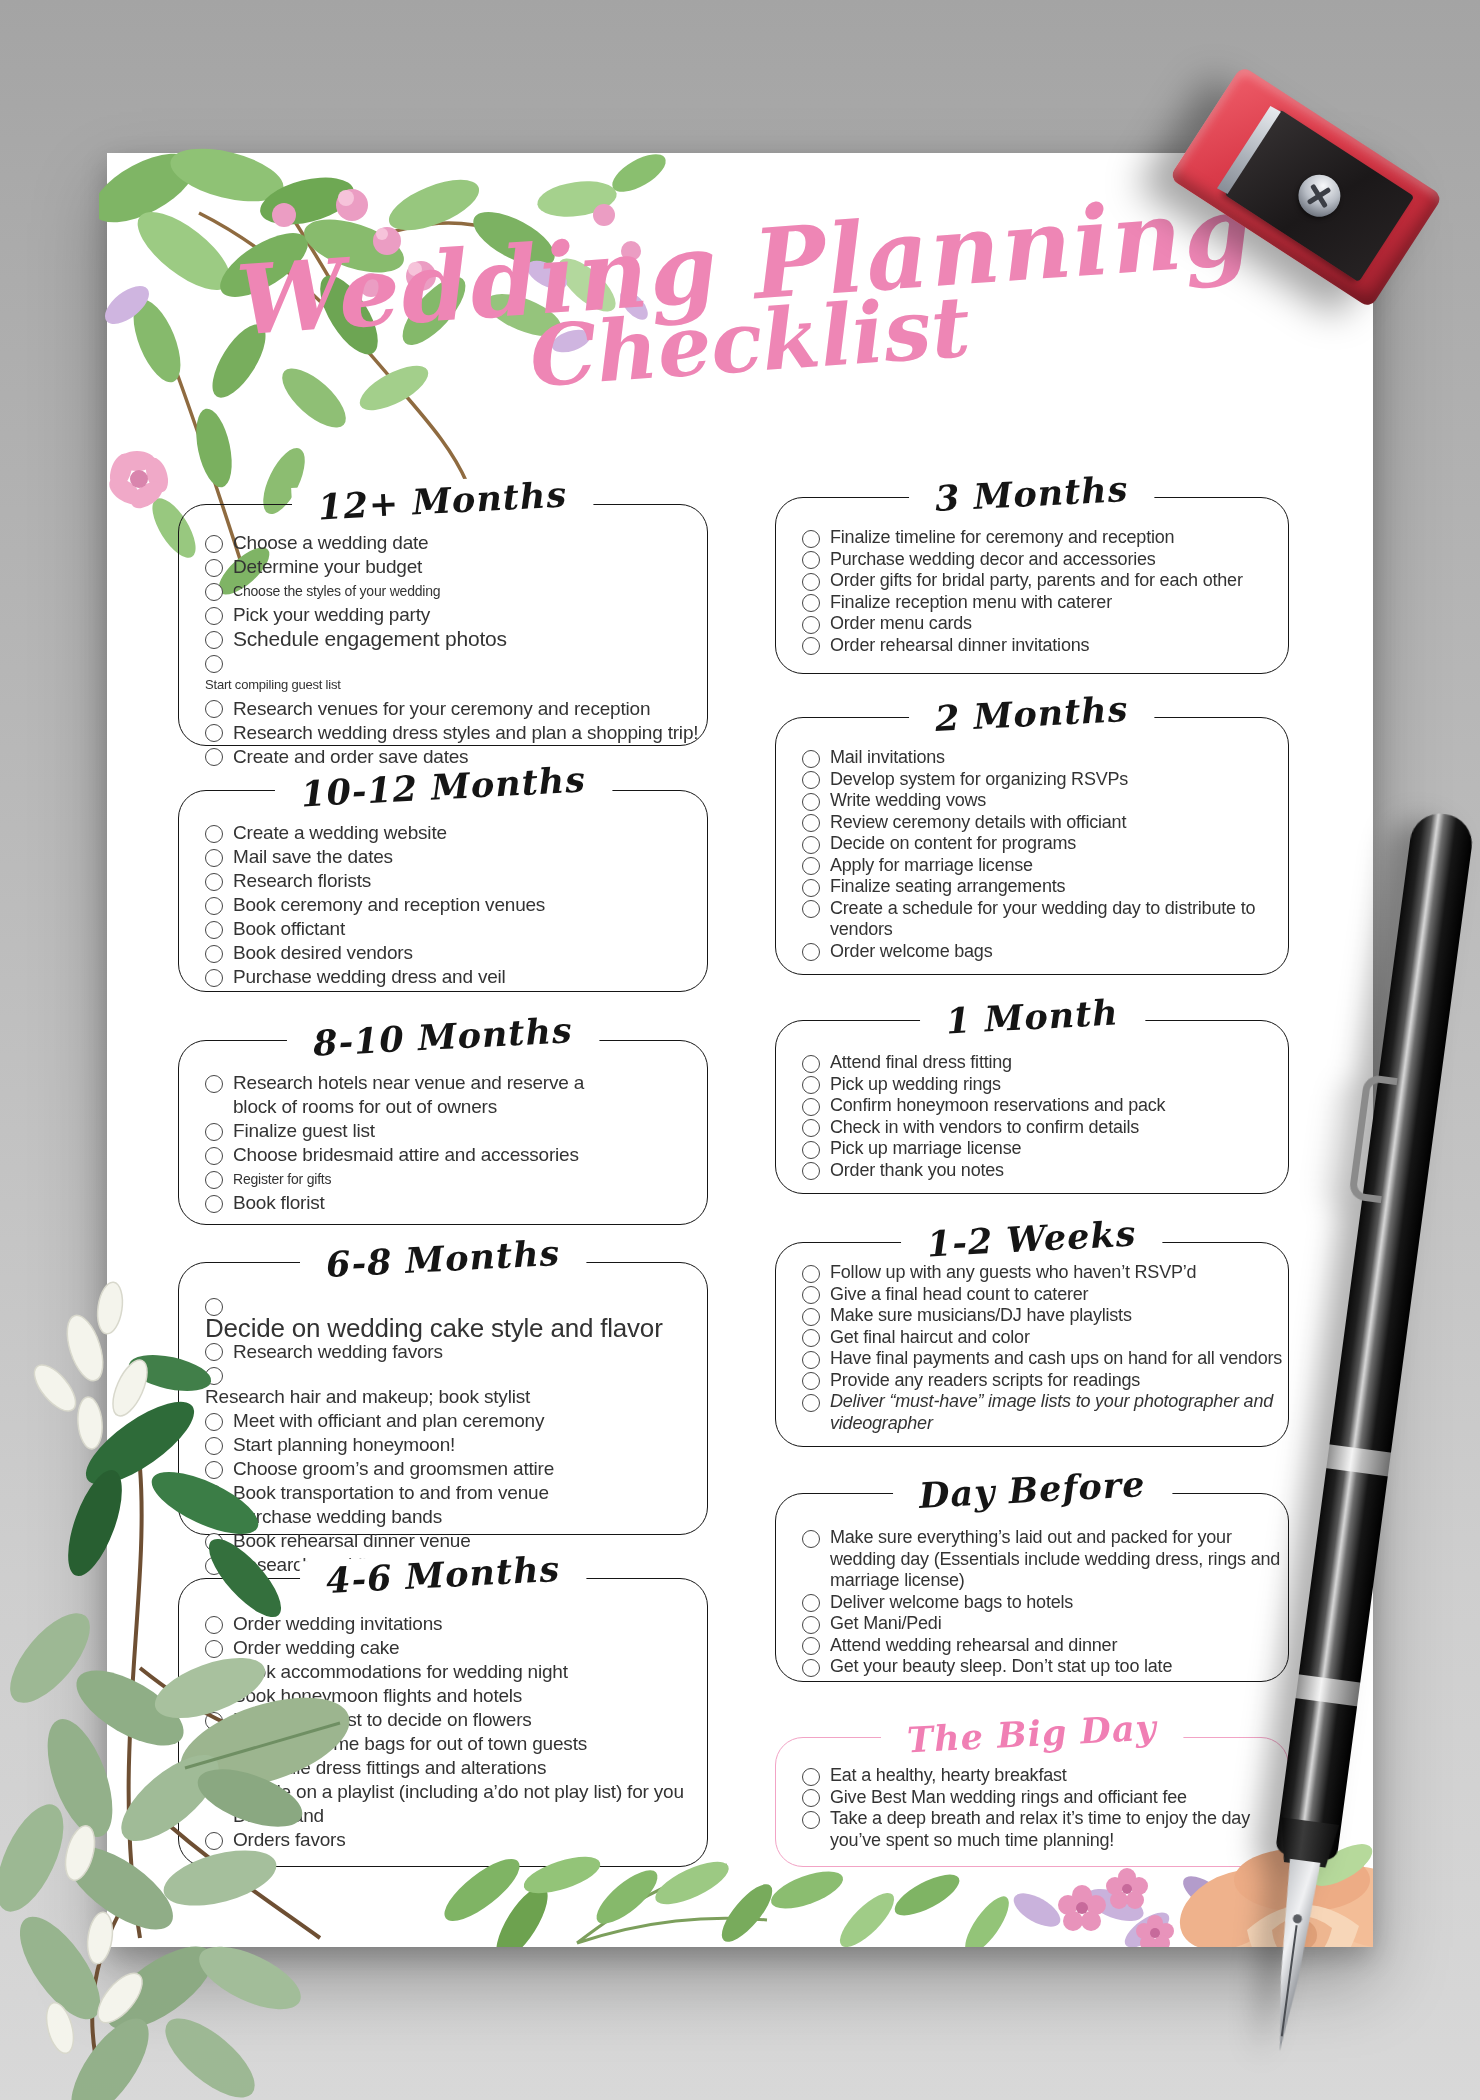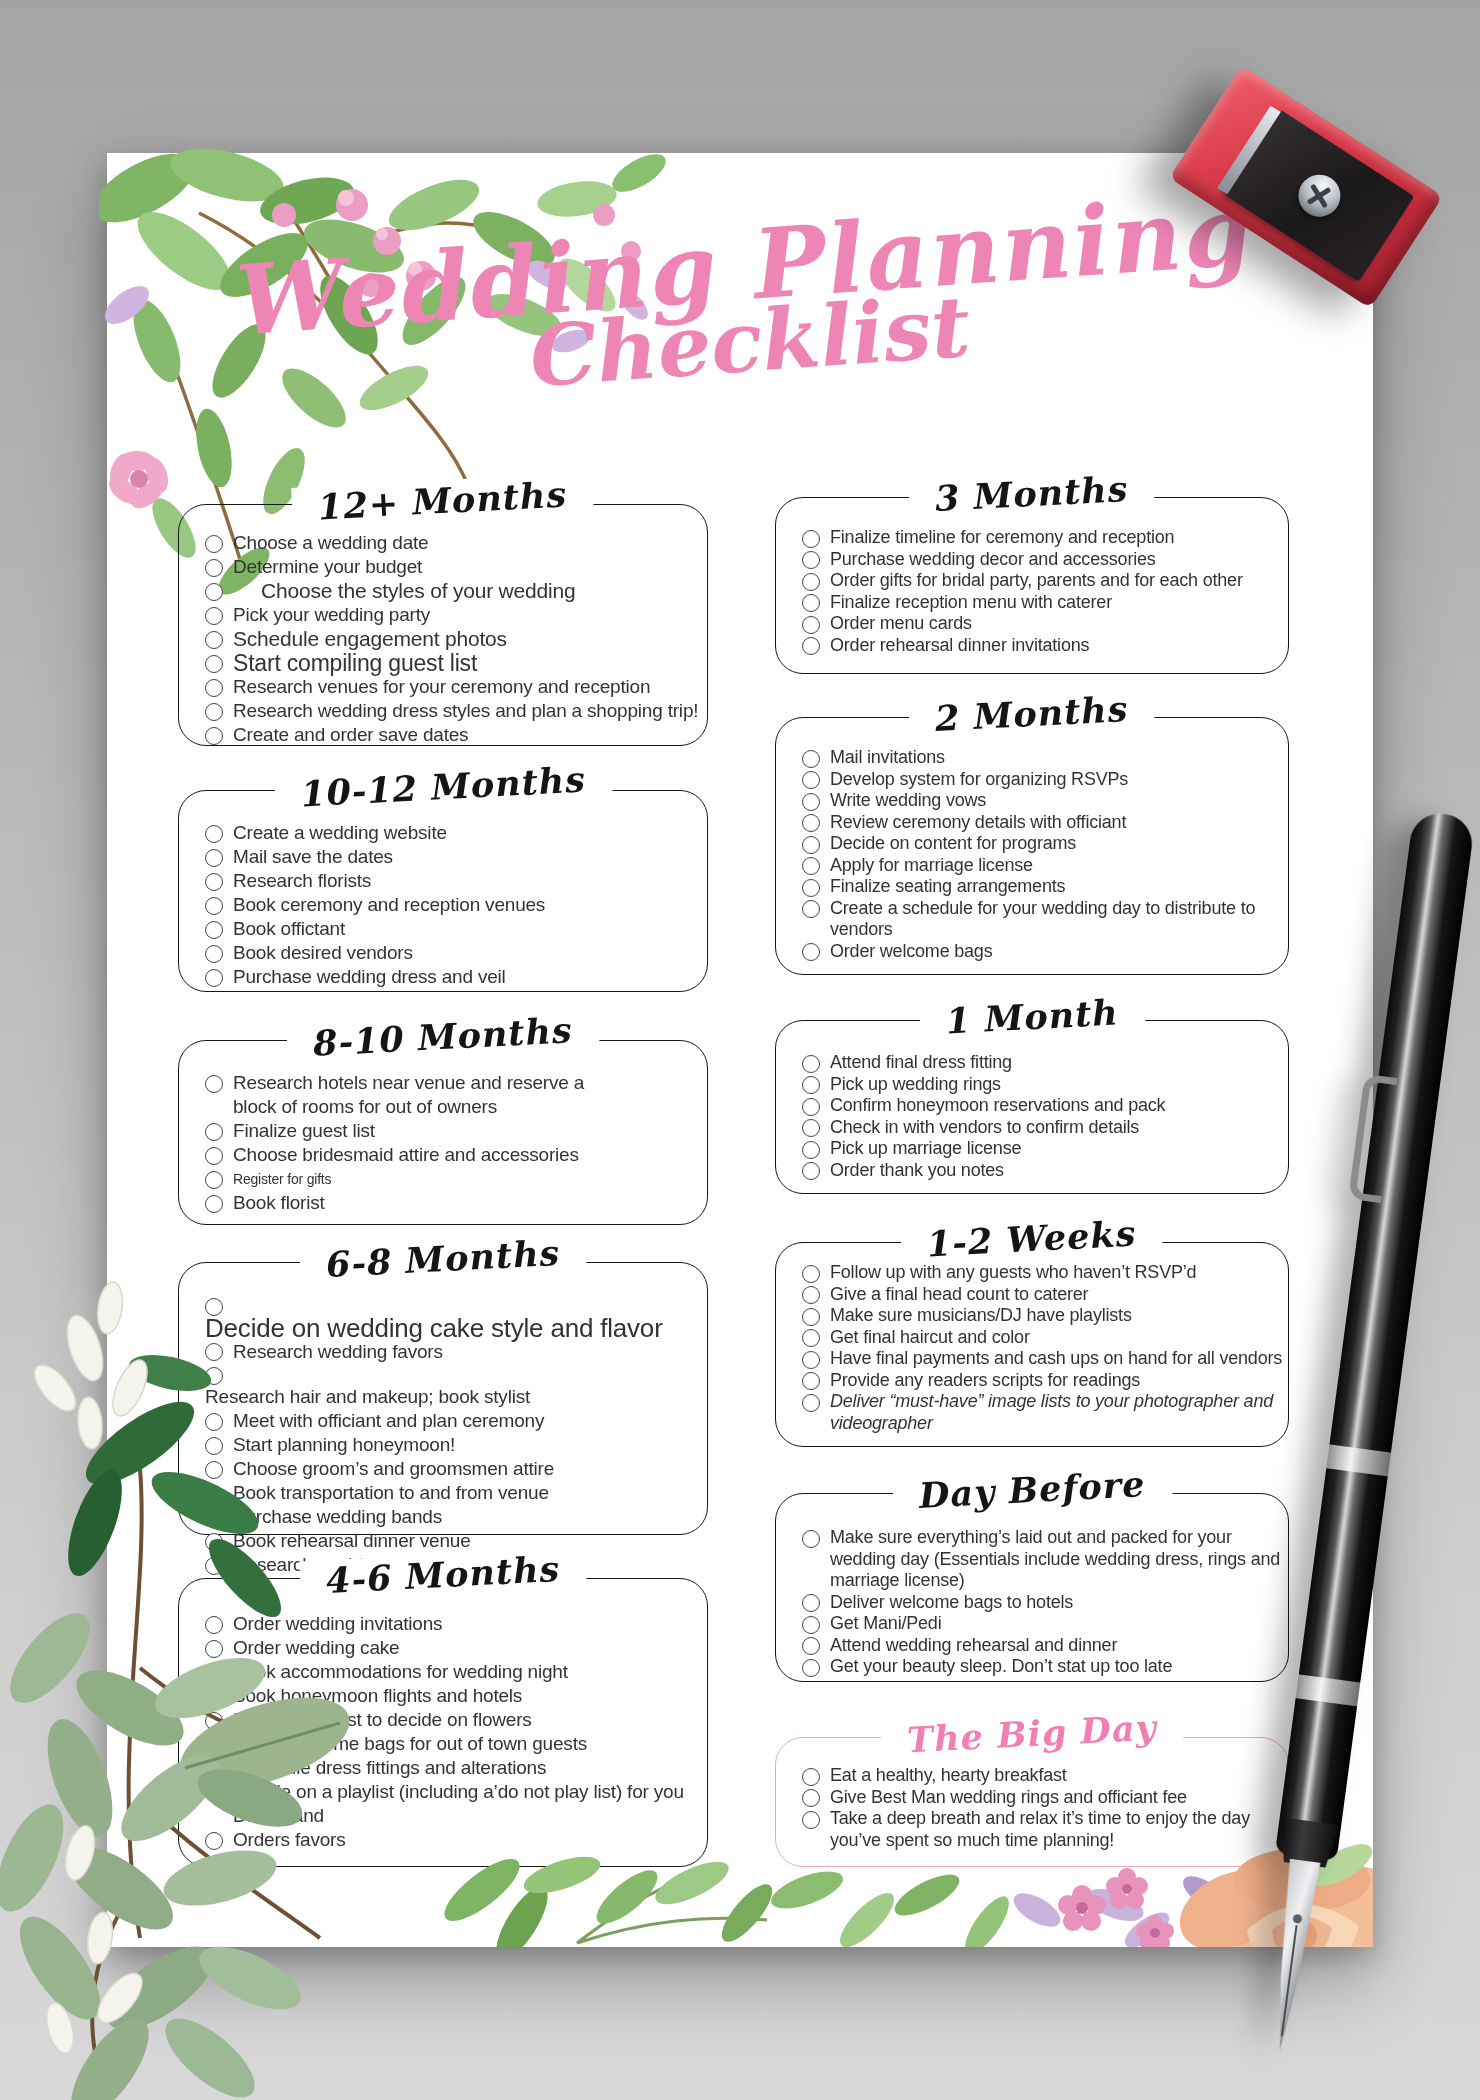--- a/index.html
+++ b/index.html
@@ -178,33 +178,33 @@
         <div class="hdr"><span>12+ Months</span></div>
         <div class="items" style="padding-top: 26px;">
           <div class="item" style="line-height: 24px; font-size: 19px;">
             <span class="circle"></span>
             <span class="txt">Choose a wedding date</span>
           </div>
           <div class="item" style="line-height: 24px; font-size: 19px;">
             <span class="circle"></span>
             <span class="txt">Determine your budget</span>
           </div>
-          <div class="item" style="line-height: 24px; font-size: 21px; gap: 28px;">
+          <div class="item" style="line-height: 24px; font-size: 14px;">
             <span class="circle"></span>
             <span class="txt">Choose the styles of your wedding</span>
           </div>
           <div class="item" style="line-height: 24px; font-size: 19px;">
             <span class="circle"></span>
             <span class="txt">Pick your wedding party</span>
           </div>
           <div class="item" style="line-height: 24px; font-size: 21px;">
             <span class="circle"></span>
             <span class="txt">Schedule engagement photos</span>
           </div>
-          <div class="item" style="line-height: 24px; font-size: 23px;">
+          <div class="item" style="line-height: 24px; font-size: 13px; flex-direction: column;">
             <span class="circle"></span>
             <span class="txt">Start compiling guest list</span>
           </div>
           <div class="item" style="line-height: 24px; font-size: 19px;">
             <span class="circle"></span>
             <span class="txt">Research venues for your ceremony and reception</span>
           </div>
           <div class="item" style="line-height: 24px; font-size: 19px;">
             <span class="circle"></span>
             <span class="txt">Research wedding dress styles and plan a shopping trip!</span>

